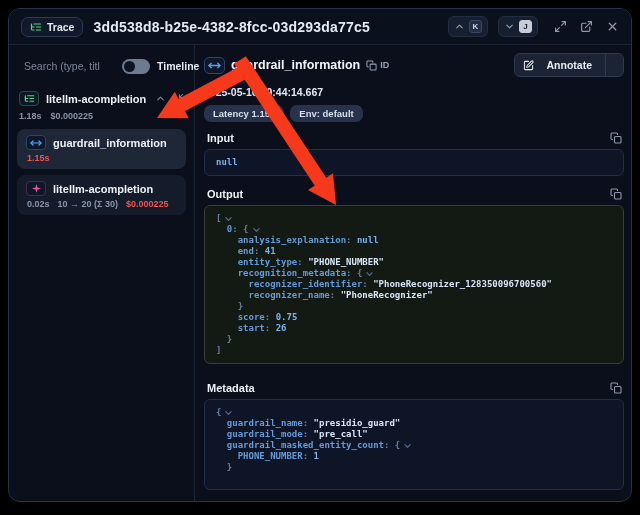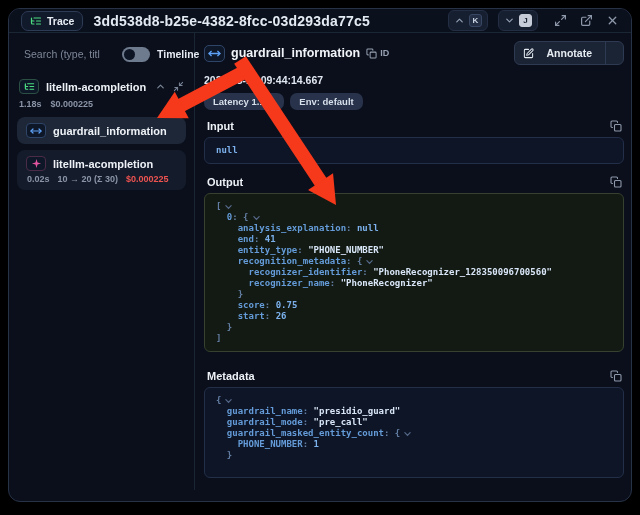--- a/index.html
+++ b/index.html
@@ -4,21 +4,21 @@
 <style>
   * { margin:0; padding:0; box-sizing:border-box; }
   html,body { width:640px; height:515px; }
   body { background:#000; font-family:"Liberation Sans", sans-serif; overflow:hidden; }
   .stage { position:relative; width:640px; height:515px; background:#000; }
 
   .window { position:absolute; left:8px; top:8px; width:624px; height:494px;
     background:#0a0f1b; border:1px solid #273247; border-radius:12px; overflow:hidden; }
 
   
-  .topbar { height:24px; display:flex; align-items:center; gap:10px; padding:4px 12px;
+  .topbar { height:36px; display:flex; align-items:center; gap:10px; padding:4px 12px;
     border-bottom:1px solid #1b2635; background:#0b101d; }
   .trace-badge { display:flex; align-items:center; gap:5px; border:1px solid #2e3b55;
     background:#111a2b; border-radius:7px; padding:3px 8px; }
   .trace-badge span { font-size:10.5px; font-weight:700; color:#e8edf4; }
   .trace-id { font-size:14px; font-weight:700; color:#e4eaf2; letter-spacing:.2px; }
   .tb-spacer { flex:1; }
   .key-btn { display:flex; align-items:center; gap:4px; background:#161f30; border:1px solid #232e44;
     border-radius:6px; padding:3px 5px; cursor:pointer; }
   .kbd { width:13px; height:13px; border-radius:3px; background:#232e44; border:1px solid #3a4764;
     color:#cdd6e4; font-size:8px; font-weight:700; display:flex; align-items:center; justify-content:center; }
@@ -207,20 +207,23 @@
             <div class="tree-row" style="padding:0;">
               <span class="tree-badge blue">
                 <svg class="ic" width="12" height="12" viewBox="0 0 24 24" fill="none" stroke="currentColor" stroke-width="2.4" stroke-linecap="round" stroke-linejoin="round">
                     <polyline points="18 8 22 12 18 16"></polyline>
                     <polyline points="6 8 2 12 6 16"></polyline>
                     <line x1="2" y1="12" x2="22" y2="12"></line>
                   </svg>
               </span>
               <span class="tree-label">guardrail_information</span>
             </div>
+            <div class="metrics">
+              <span class="metric red">1.15s</span>
+            </div>
           </div>
 
           <div class="tree-card plain">
             <div class="tree-row" style="padding:0;">
               <span class="tree-badge pink">
                 <svg class="ic" width="11" height="11" viewBox="0 0 24 24" fill="currentColor">
                     <path d="M12 2l2.2 7.8L22 12l-7.8 2.2L12 22l-2.2-7.8L2 12l7.8-2.2Z"></path>
                   </svg>
               </span>
               <span class="tree-label">litellm-acompletion</span>

